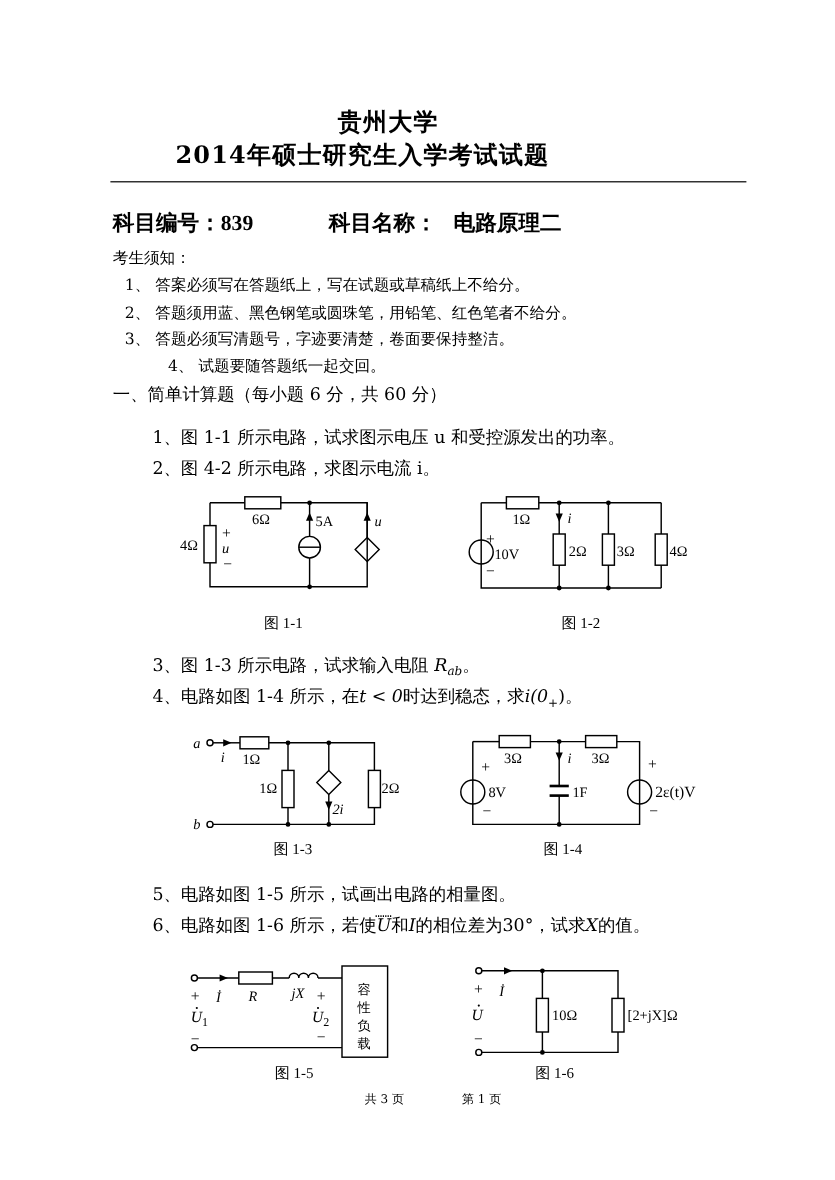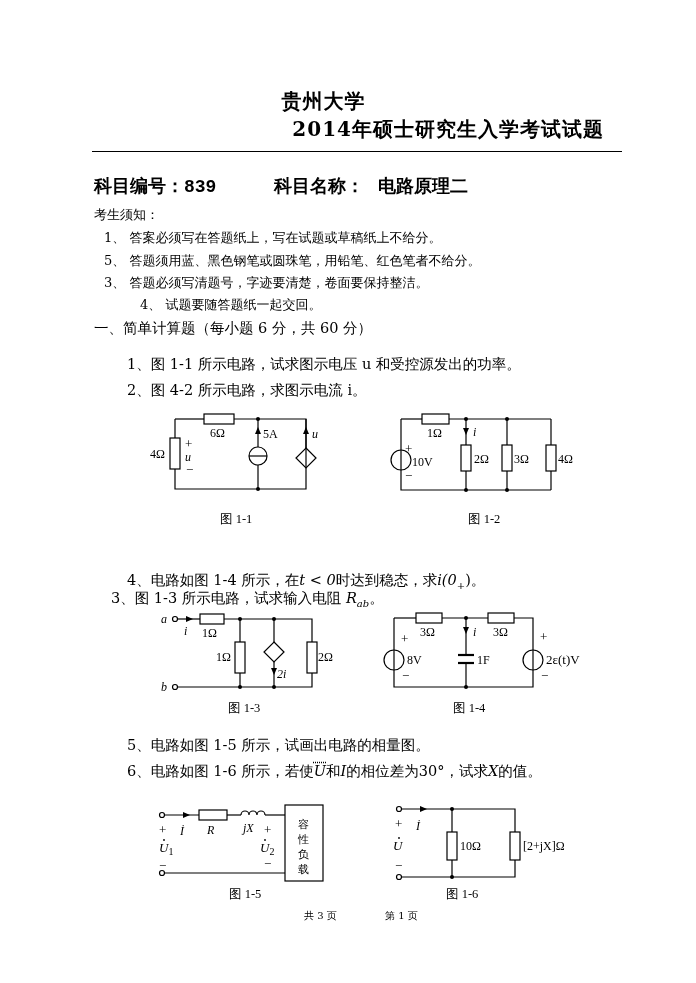--- a/index.html
+++ b/index.html
@@ -1,43 +1,43 @@
 <!DOCTYPE html>
 <html><head>
 <meta charset="utf-8">
 <style>
   html, body { margin: 0; padding: 0; background: #ffffff; }
   body { width: 696px; height: 983px; position: relative; overflow: hidden; color: #000; font-family: "DejaVu Serif", "Liberation Serif", serif; }
   .abs { position: absolute; white-space: nowrap; }
   .t1 { top: 88px; left: 0; width: 647px; text-align: center; font-size: 20px; font-weight: bold; letter-spacing: 1px; }
-  .t2 { top: 116px; left: 0; width: 604px; text-align: right; font-size: 20px; font-weight: bold; letter-spacing: 1px; }
+  .t2 { top: 116px; left: 0; width: 604px; text-align: center; font-size: 20px; font-weight: bold; letter-spacing: 1px; }
   .rule { top: 151px; left: 92px; width: 530px; height: 0; border-top: 1.5px solid #000; }
   .subj { top: 174px; font-size: 18px; font-weight: bold; }
   .notice { font-size: 13px; }
   .body14 { font-size: 14.5px; }
   svg text { font-family: "Liberation Serif", "DejaVu Serif", serif; }
   .fig { position: absolute; }
 </style>
 </head>
 <body>
 
 <div class="abs t1">贵州大学</div>
 <div class="abs t2">2014年硕士研究生入学考试试题</div>
 <div class="abs rule"></div>
 
 <div class="abs subj" style="left:94px;">
-  <span>科目编号：</span><span style="font-family:Liberation Mono, monospace;margin-top:36px;">839</span>
+  <span>科目编号：</span><span style="font-family:Liberation Serif, serif;margin-top:36px;">839</span>
 </div>
 <div class="abs subj" style="left:274px;">
   <span>科目名称：</span><span style="display:inline-block;width:14px;"></span><span>电路原理二</span>
 </div>
 
 <div class="abs notice" style="top:206px;left:94px;text-align:center;">考生须知：</div>
 <div class="abs notice" style="top:229px;left:104px;">1、 答案必须写在答题纸上，写在试题或草稿纸上不给分。</div>
-<div class="abs notice" style="top:252px;left:104px;">5、 答题须用蓝、黑色钢笔或圆珠笔，用铅笔、红色笔者不给分。</div>
+<div class="abs notice" style="top:252px;left:104px;">2、 答题须用蓝、黑色钢笔或圆珠笔，用铅笔、红色笔者不给分。</div>
 <div class="abs notice" style="top:274px;left:104px;">3、 答题必须写清题号，字迹要清楚，卷面要保持整洁。</div>
 <div class="abs notice" style="top:296px;left:104px;margin-left:36px;">4、 试题要随答题纸一起交回。</div>
 
 <div class="abs body14" style="top:319px;left:94px;">一、简单计算题（每小题 6 分，共 60 分）</div>
 
 <div class="abs body14" style="top:355px;left:127px;">1、图 1-1 所示电路，试求图示电压 u 和受控源发出的功率。</div>
 <div class="abs body14" style="top:381px;left:127px;">2、图 4-2 所示电路，求图示电流 i。</div>
 
 <svg class="fig" style="left:140px;top:405px;" width="200" height="130" viewBox="0 0 200 130">
   <g stroke="#000" stroke-width="1.2" fill="none">
@@ -99,21 +99,21 @@
   <text x="25" y="48" font-size="13">+</text>
   <text x="32" y="61" font-size="12">10V</text>
   <text x="25" y="75" font-size="13">−</text>
   <text x="93" y="31" font-size="12" font-style="italic">i</text>
   <text x="94" y="58" font-size="12">2Ω</text>
   <text x="134" y="58" font-size="12">3Ω</text>
   <text x="178" y="58" font-size="12">4Ω</text>
   <text x="88" y="118" font-size="12.5" font-family="DejaVu Sans">图 1-2</text>
 </svg>
 
-<div class="abs body14" style="top:545px;left:111px;margin-top:44px;">
+<div class="abs body14" style="top:545px;left:127px;">
   <span>3、图 1-3 所示电路，试求输入电阻 </span><i>R</i><sub style="font-size:10px;font-style:italic;">ab</sub><span>。</span>
 </div>
 <div class="abs body14" style="top:571px;left:127px;">
   <span>4、电路如图 1-4 所示，在</span><i>t &lt; 0</i><span>时达到稳态，求</span><i>i(0</i><sub style="font-size:10px;">+</sub><span>)</span><span>。</span>
 </div>
 
 <svg class="fig" style="left:150px;top:605px;" width="190" height="115" viewBox="0 0 190 115">
   <g stroke="#000" stroke-width="1.2" fill="none">
     <circle cx="25" cy="14" r="2.5"></circle>
     <line x1="27.5" y1="14" x2="50" y2="14"></line>

